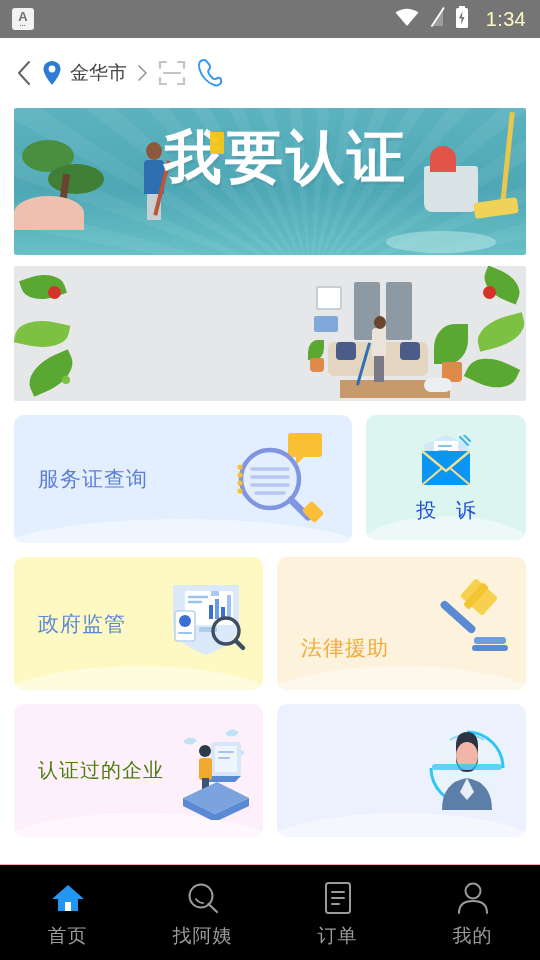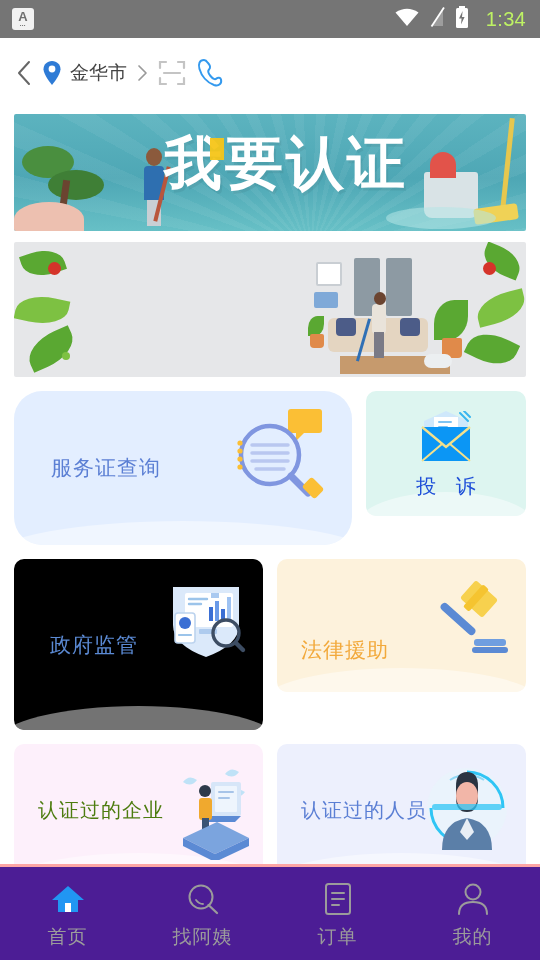--- a/index.html
+++ b/index.html
@@ -16,21 +16,21 @@
     display:flex; align-items:center; padding:0 14px 0 12px; flex:0 0 38px;
   }
   .sb-app-icon {
     width:22px; height:22px; background:#f2f2f2; border-radius:3px;
     display:flex; flex-direction:column; align-items:center; justify-content:center;
     color:#707070; font-size:13px; font-weight:700; line-height:1;
   }
   .sb-app-icon .sub { font-size:4px; letter-spacing:.5px; margin-top:1px; }
   .sb-spacer { flex:1; }
   .sb-right { display:flex; align-items:center; gap:9px; }
-  .sb-time { font-size:20px; font-weight:400; letter-spacing:.3px; color:#bef264; margin-left:8px; }
+  .sb-time { font-size:20px; font-weight:400; letter-spacing:.3px; color:#fef9c3; margin-left:8px; }
 
   
   .header {
     height:70px; background:#fff; display:flex; align-items:center;
     padding:0 12px 0 14px; gap:7px; flex:0 0 70px;
   }
   .back-chevron { width:20px; height:28px; display:flex; align-items:center; justify-content:center; }
   .loc-pin { width:22px; height:26px; display:flex; align-items:center; justify-content:center; }
   .city-name { font-size:19px; color:#444; white-space:nowrap; }
   .small-chevron { width:16px; display:flex; align-items:center; justify-content:center; }
@@ -44,21 +44,21 @@
     font-family:"Liberation Sans","DejaVu Sans",sans-serif;
   }
   .scan-btn { width:30px; height:30px; flex:0 0 30px; display:flex; align-items:center; justify-content:center; }
   .phone-btn { width:30px; height:32px; flex:0 0 30px; display:flex; align-items:center; justify-content:center; }
 
   
   .body { flex:1; overflow:hidden; background:#fff; padding:0 14px; }
 
   
   .banner { width:512px; border-radius:2px; overflow:hidden; position:relative; }
-  .banner1 { height:117px; margin-top:6px; background:linear-gradient(180deg,#5cb3bf 0%,#4ea7b5 55%,#67c0c6 100%); }
+  .banner1 { height:147px; background:linear-gradient(180deg,#5cb3bf 0%,#4ea7b5 55%,#67c0c6 100%); }
   .banner2 { height:135px; margin-top:11px; background:#e6e7e9; }
 
   
   .b1-rays { position:absolute; inset:0;
     background:repeating-conic-gradient(from 200deg at 58% 120%, rgba(255,255,255,.055) 0deg 4deg, rgba(0,0,0,0) 4deg 9deg); }
   .b1-title {
     position:absolute; left:150px; top:20px; font-size:58px; font-weight:700;
     color:#fff; letter-spacing:3px; line-height:1;
     font-family:"Liberation Sans","DejaVu Sans",sans-serif;
     text-shadow:2px 3px 0 rgba(0,0,0,.06);
@@ -92,39 +92,39 @@
   .grid { margin-top:14px; }
   .row { display:flex; gap:14px; margin-bottom:14px; }
   .card { border-radius:10px; position:relative; overflow:hidden; display:flex; align-items:center; }
   .card::after {
     content:""; position:absolute; left:-6%; right:-6%; bottom:-46px; height:70px;
     border-radius:50%; background:rgba(255,255,255,.45);
   }
   .card-label { position:relative; z-index:2; font-size:21px; letter-spacing:1px; white-space:nowrap; }
   .card-art { position:absolute; z-index:2; }
 
-  .card-service { flex:1 1 auto; width:338px; height:154px; background:#e3eeff; padding-left:37px;border-radius:28px; }
+  .card-service { flex:1 1 auto; width:338px; height:128px; background:#e3eeff; padding-left:24px; }
   .card-service .card-label { color:#5b7fd4; }
   .card-complaint {
     width:160px; height:125px; background:#ddf5f0; flex:0 0 160px;
     flex-direction:column; align-items:center; justify-content:center; gap:6px; padding-top:4px;
   }
   .card-complaint .card-label { color:#1d4ed8; font-size:20px; letter-spacing:7px; text-indent:7px; }
-  .card-gov { width:249px; height:171px; background:#000000; flex:0 0 249px; padding-left:36px; }
+  .card-gov { width:249px; height:133px; background:#fef9c3; flex:0 0 249px; padding-left:24px; }
   .card-gov .card-label { color:#5b8ad4; }
   .card-legal { width:249px; height:133px; background:#fdf2dc; flex:0 0 249px; padding-left:24px; }
   .card-legal .card-label { color:#f2a93b;margin-top:48px; }
   .card-ent { width:249px; height:133px; background:#fdf0fb; flex:0 0 249px; padding-left:24px; }
   .card-ent .card-label { color:#4d7c0f; font-size:20px; }
   .card-per { width:249px; height:133px; background:#edf0fd; flex:0 0 249px; padding-left:24px; }
   .card-per .card-label { color:#5b7fd4; font-size:20px; }
 
   
   .bottomnav {
-    height:96px; background:#4c1d95; border-top:3px solid #fca5a5;
+    height:96px; background:#000000; border-top:1px solid #fca5a5;
     display:flex; flex:0 0 96px;
   }
   .navitem {
     flex:1; display:flex; flex-direction:column; align-items:center;
     justify-content:center; gap:8px; padding-top:4px;
   }
   .nav-ico { height:34px; display:flex; align-items:center; justify-content:center; }
   .nav-lbl { font-size:19px; color:#9b9b9b; letter-spacing:1px; }
   .navitem.active .nav-lbl { color:#9b9b9b; }
 </style>
@@ -341,21 +341,20 @@
               <path d="M42 56 L72 56 L66 62 L36 62 Z" fill="#5b8ad4"></path>
               <rect x="30" y="38" width="13" height="22" rx="3" fill="#f0a92e"></rect>
               <circle cx="36" cy="31" r="6" fill="#2d3a4a"></circle>
               <rect x="33" y="58" width="7" height="20" fill="#3b5475"></rect>
               <path d="M14 78 L48 62 L80 78 L46 94 Z" fill="#7ba4de"></path>
               <path d="M14 78 L14 86 L46 102 L80 86 L80 78 L46 94 Z" fill="#5b8ad4"></path>
             </svg>
           </span>
         </div>
         <div class="card card-per">
-          <span class="card-label">认证过的人员</span>
           <span class="card-art" style="right:14px;top:16px;">
             <svg width="90" height="96" viewBox="0 0 90 96">
               <circle cx="45" cy="48" r="40" fill="#eaf3fc"></circle>
               <path d="M45 12 A36 36 0 0 1 81 48" fill="none" stroke="#2fc5f5" stroke-width="3"></path>
               <path d="M45 84 A36 36 0 0 1 9 48" fill="none" stroke="#2fc5f5" stroke-width="3"></path>
               <path d="M28 20 A32 32 0 0 1 62 20" fill="none" stroke="#8fd9f5" stroke-width="2"></path>
               <path d="M34 26 Q34 12 45 12 Q56 12 56 26 L56 38 Q56 52 45 52 Q34 52 34 38 Z" fill="#2a3442"></path>
               <ellipse cx="45" cy="36" rx="11" ry="14" fill="#f2b6a8"></ellipse>
               <path d="M20 90 Q20 62 45 58 Q70 62 70 90 Z" fill="#5b7fa8"></path>
               <path d="M45 58 L38 72 L45 80 L52 72 Z" fill="#e8eef5"></path>

